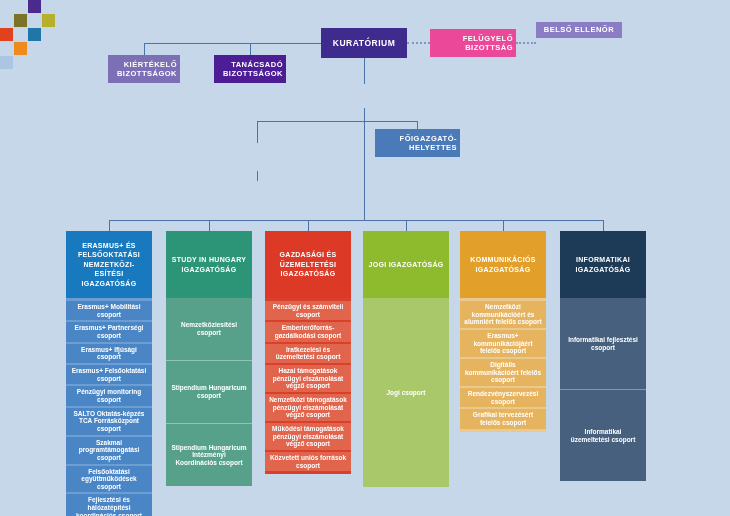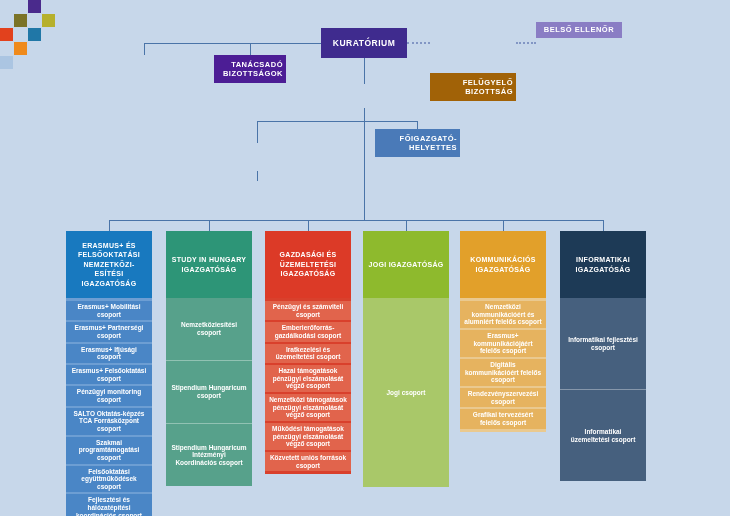--- a/index.html
+++ b/index.html
@@ -80,22 +80,23 @@
   <div class="ln ln-v" style="left:257px;top:171px;height:10px;"></div>
   <div class="ln ln-h" style="left:109px;top:220px;width:494px;"></div>
   <div class="ln ln-v" style="left:109px;top:220px;height:11px;"></div>
   <div class="ln ln-v" style="left:209px;top:220px;height:11px;"></div>
   <div class="ln ln-v" style="left:308px;top:220px;height:11px;"></div>
   <div class="ln ln-v" style="left:406px;top:220px;height:11px;"></div>
   <div class="ln ln-v" style="left:503px;top:220px;height:11px;"></div>
   <div class="ln ln-v" style="left:603px;top:220px;height:11px;"></div>
 
   <div class="box box-kuratorium" style="background: rgb(63, 43, 142);">KURATÓRIUM</div>
-  <div class="box box-felugyelo" style="background: #a16207; margin-top: 44px;">FELÜGYELŐ BIZOTTSÁG</div>
+  <div class="box box-felugyelo" style="background: #ec4899;">FELÜGYELŐ BIZOTTSÁG</div>
   <div class="box box-belso" style="background: rgb(138, 125, 196);">BELSŐ ELLENŐR</div>
+  <div class="box box-kiertekelo" style="background: rgb(124, 111, 181);">KIÉRTÉKELŐ BIZOTTSÁGOK</div>
   <div class="box box-tanacsado" style="background: #4c1d95;">TANÁCSADÓ BIZOTTSÁGOK</div>
   <div class="box box-helyettes" style="background: rgb(74, 122, 184);">FŐIGAZGATÓ-HELYETTES</div>
 
   <div id="columns">
       <div class="column col-1">
         <div class="col-header" style="background: rgb(24, 121, 191);">ERASMUS+ ÉS FELSŐOKTATÁSI NEMZETKÖZI-ESÍTÉSI IGAZGATÓSÁG</div>
         <div class="col-items variant-boxes" style="background: rgb(109, 158, 211);">
           <div class="col-item" style="background: rgb(74, 134, 198);">Erasmus+ Mobilitási csoport</div>
           <div class="col-item" style="background: rgb(74, 134, 198);">Erasmus+ Partnerségi csoport</div>
           <div class="col-item" style="background: rgb(74, 134, 198);">Erasmus+ Ifjúsági csoport</div>

